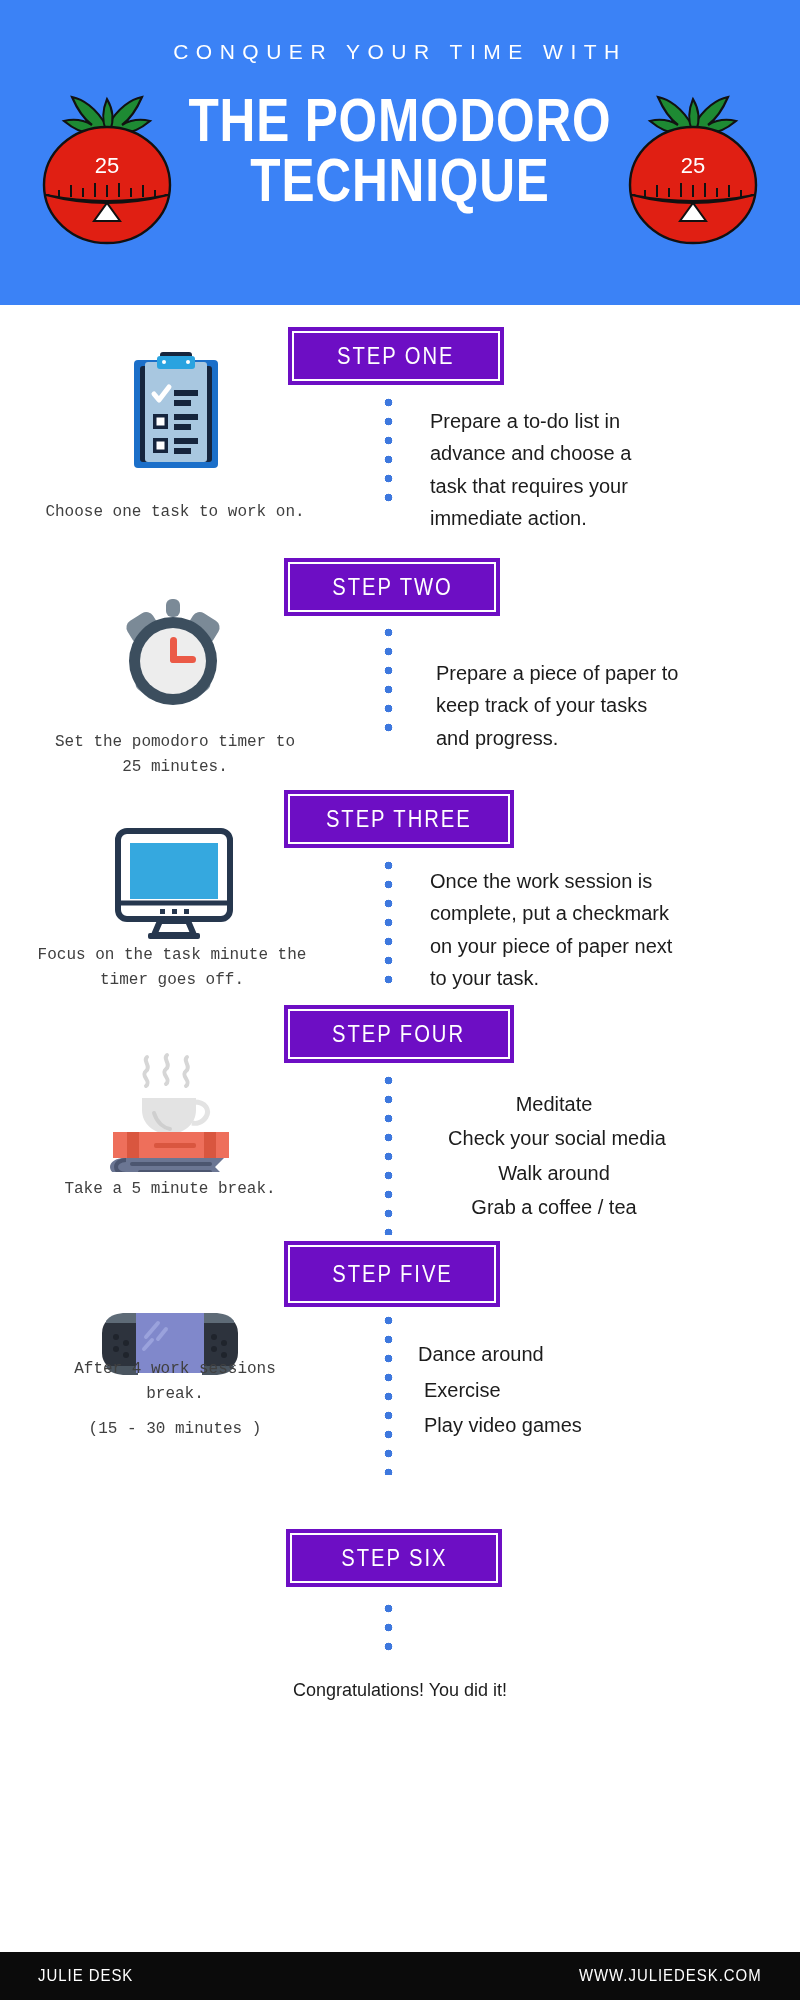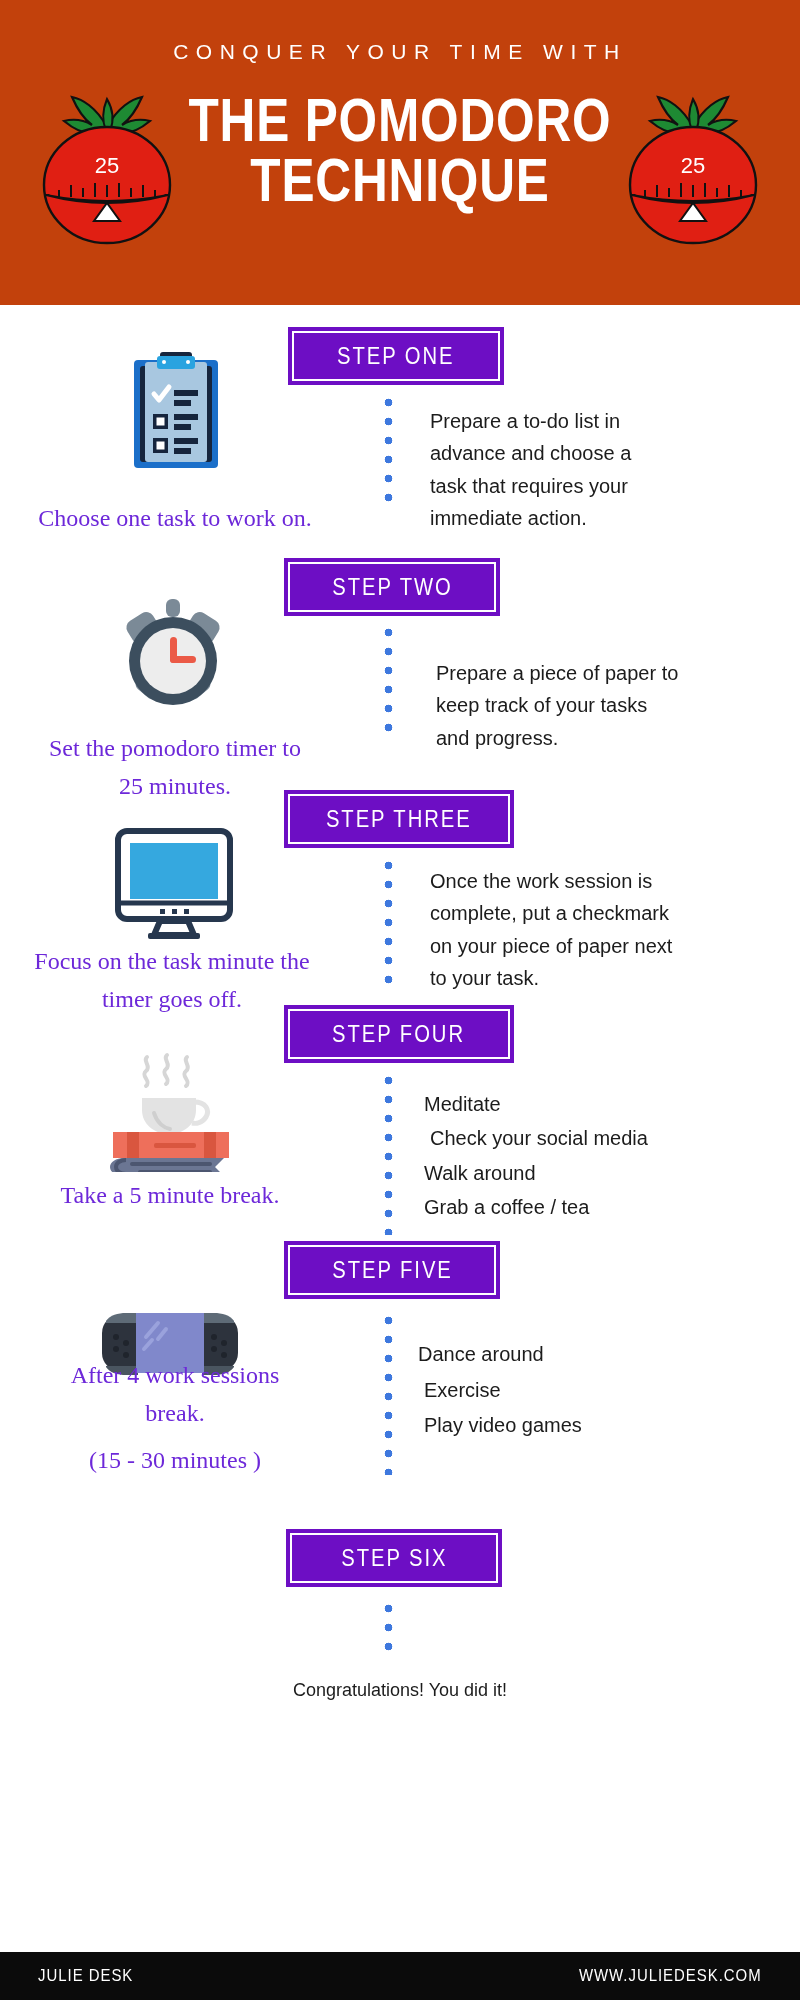--- a/index.html
+++ b/index.html
@@ -5,21 +5,21 @@
   * { margin:0; padding:0; box-sizing:border-box; }
   html,body { background:#ffffff; }
   body {
     width:800px; height:2000px; position:relative; overflow:hidden;
     font-family:"Liberation Sans", sans-serif; color:#1a1a1a;
   }
 
   
   .header {
     position:absolute; left:0; top:0; width:800px; height:305px;
-    background:#c2410c;
+    background:#3b82f6;
   }
   .kicker {
     position:absolute; left:0; top:40px; width:800px;
     text-align:center; color:#ffffff;
     font-size:21px; letter-spacing:7.5px; font-weight:400;
     font-family:"Liberation Sans", sans-serif;
   }
   .big-title {
     position:absolute; left:0; top:90px; width:800px;
     text-align:center; color:#ffffff;
@@ -57,22 +57,22 @@
     position:absolute; width:9px;
     background-image:radial-gradient(circle at 50% 5.5px, #3E78DE 3.6px, rgba(0,0,0,0) 4.1px);
     background-size:9px 19px; background-repeat:repeat-y;
   }
 
   .rightcopy {
     position:absolute; font-size:20px; line-height:1.62; color:#1c1c1c;
     font-family:"Liberation Sans", sans-serif; font-weight:400;
   }
   .leftcap {
-    position:absolute; text-align:center; font-size:24px; line-height:1.58;
-    color:#6d28d9; font-family:Liberation Serif, serif;
+    position:absolute; text-align:center; font-size:16px; line-height:1.58;
+    color:#404040; font-family:Liberation Mono, monospace;
   }
   .leftcap em { font-style:italic; }
 
   .icon-wrap { position:absolute; }
 
   .finale {
     position:absolute; left:0; width:800px; text-align:center;
     font-size:18px; color:#1c1c1c; font-family:"Liberation Sans", sans-serif;
   }
 
@@ -266,30 +266,30 @@
       <g stroke="#4C5670" stroke-width="4" fill="none" stroke-linecap="round">
         <path d="M36 114 h78"></path>
           <path d="M44 122 h70"></path>
       </g>
       <path d="M30 110 c-6 0 -10 3 -10 7 s4 7 10 7" fill="none" stroke="#4C5670" stroke-width="4"></path>
     </svg>
   </div>
 
   <div class="dots" style="left:384px; top:770px; height:160px;"></div>
 
-  <div class="rightcopy" style="left:424px; top:782px; width:260px; line-height:1.72;">
+  <div class="rightcopy" style="left:424px; top:782px; width:260px; line-height:1.72;text-align:center;">
     <div>Meditate</div>
     <div style="padding-left:6px;">Check your social media</div>
     <div>Walk around</div>
     <div>Grab a coffee / tea</div>
   </div>
 
   <div class="leftcap" style="left:10px; top:872px; width:320px;">Take a 5 minute break.</div>
 
-  <div class="badge" style="left:284px; top:936px; width:216px; height:58px;justify-content:flex-end;">
+  <div class="badge" style="left:284px; top:936px; width:216px; height:66px;justify-content:flex-end;">
     <div class="inner">
         <span>STEP FIVE</span>
       </div>
   </div>
 
   <div class="icon-wrap" style="left:100px; top:1000px;">
     <svg width="140" height="72" viewBox="0 0 140 72">
       <rect x="2" y="10" width="50" height="56" rx="18" fill="#2D333D"></rect>
       <rect x="88" y="10" width="50" height="56" rx="18" fill="#2D333D"></rect>
       <path d="M6 16 c4 -6 12 -8 20 -8 h12 v10 h-32 z" fill="#5E6B77"></path>

